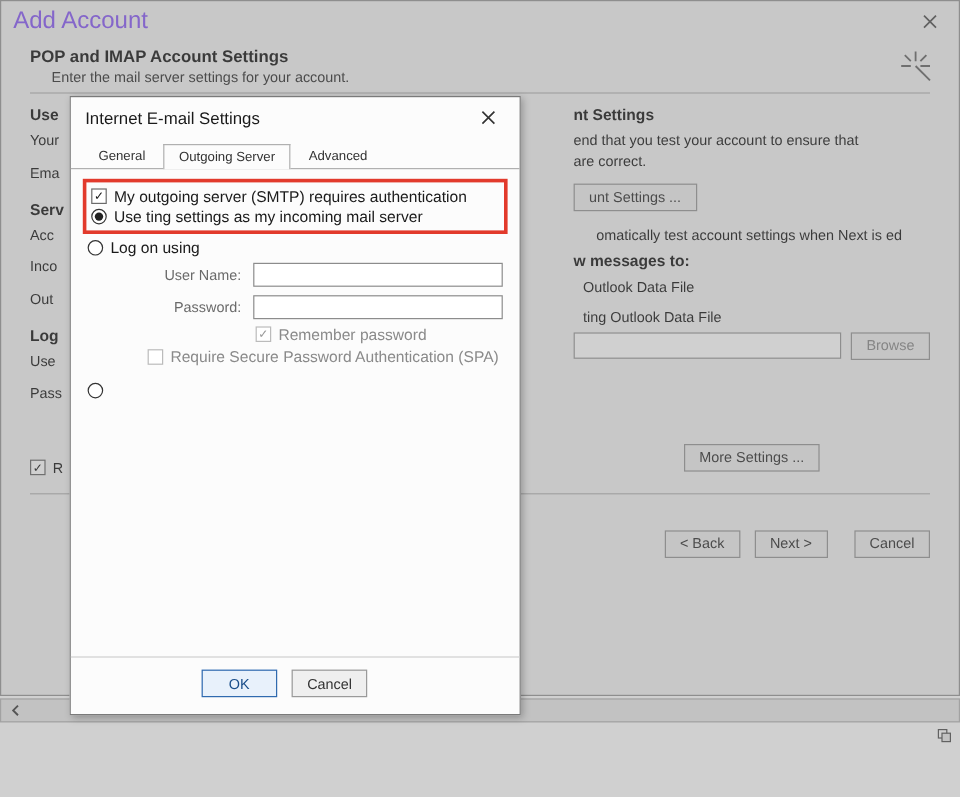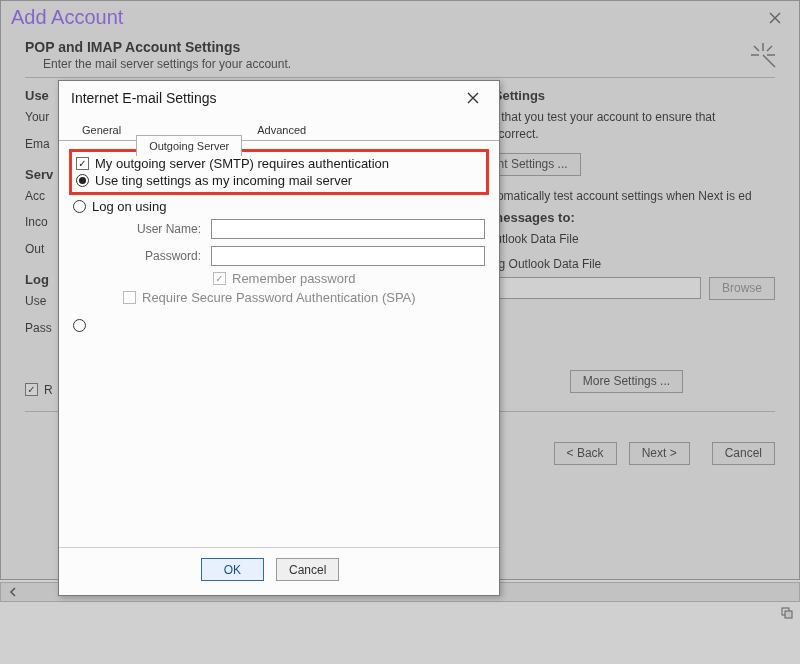--- a/index.html
+++ b/index.html
@@ -33,26 +33,26 @@
   .right-input{display:flex;align-items:center;gap:8px;margin-top:4px}
   .browse-input{flex:1;height:22px;border:1px solid #9a9a9a;background:#fff}
   .bottom-bar{display:flex;gap:12px;justify-content:flex-end;margin-top:30px}
   
   .scroll-strip{position:absolute;left:0;top:582px;width:800px;height:20px;background:#eaeaea;border:1px solid #b8b8b8;display:flex;align-items:center}
   .scroll-strip .arrow{width:24px;height:18px;display:flex;align-items:center;justify-content:center;color:#444}
   
   .wstate{position:absolute;right:4px;bottom:42px;width:16px;height:16px;color:#555}
 
   
-  .dlg{position:absolute;left:58px;top:80px;width:442px;height:516px;background:#fcfcfc;border:1px solid #7a7a7a;box-shadow:2px 2px 6px rgba(0,0,0,.25);display:flex;flex-direction:column;z-index:10}
+  .dlg{position:absolute;left:58px;top:80px;width:376px;height:516px;background:#fcfcfc;border:1px solid #7a7a7a;box-shadow:2px 2px 6px rgba(0,0,0,.25);display:flex;flex-direction:column;z-index:10}
   .dlg-title{height:34px;display:flex;align-items:center;padding:0 8px 0 12px;font-size:14px;color:#1a1a1a}
   .dlg-title .spacer{flex:1}
   .tabs{display:flex;align-items:flex-end;height:26px;padding:0 10px;border-bottom:1px solid #b0b0b0}
   .tab{padding:4px 12px;font-size:11px;color:#333;border:1px solid transparent;border-bottom:none;margin-right:2px;cursor:pointer}
-  .tab.active{border-color:#b0b0b0;background:#fcfcfc;position:relative;top:16px}
+  .tab.active{border-color:#b0b0b0;background:#fcfcfc;position:relative;top:1px}
   .dlg-body{flex:1;padding:8px 14px 8px 14px}
   .hl{border:3px solid #e23a2c;padding:2px 4px;margin:0 -4px}
   .row{display:flex;align-items:center;gap:6px;font-size:13px;margin:2px 0}
   .dlg-bottom{display:flex;gap:12px;justify-content:center;padding:10px 18px 14px 0;border-top:1px solid #cfcfcf}
   .disabled-text{color:#8a8a8a}
   svg{display:block}
 </style>
 </head>
 <body>
 

